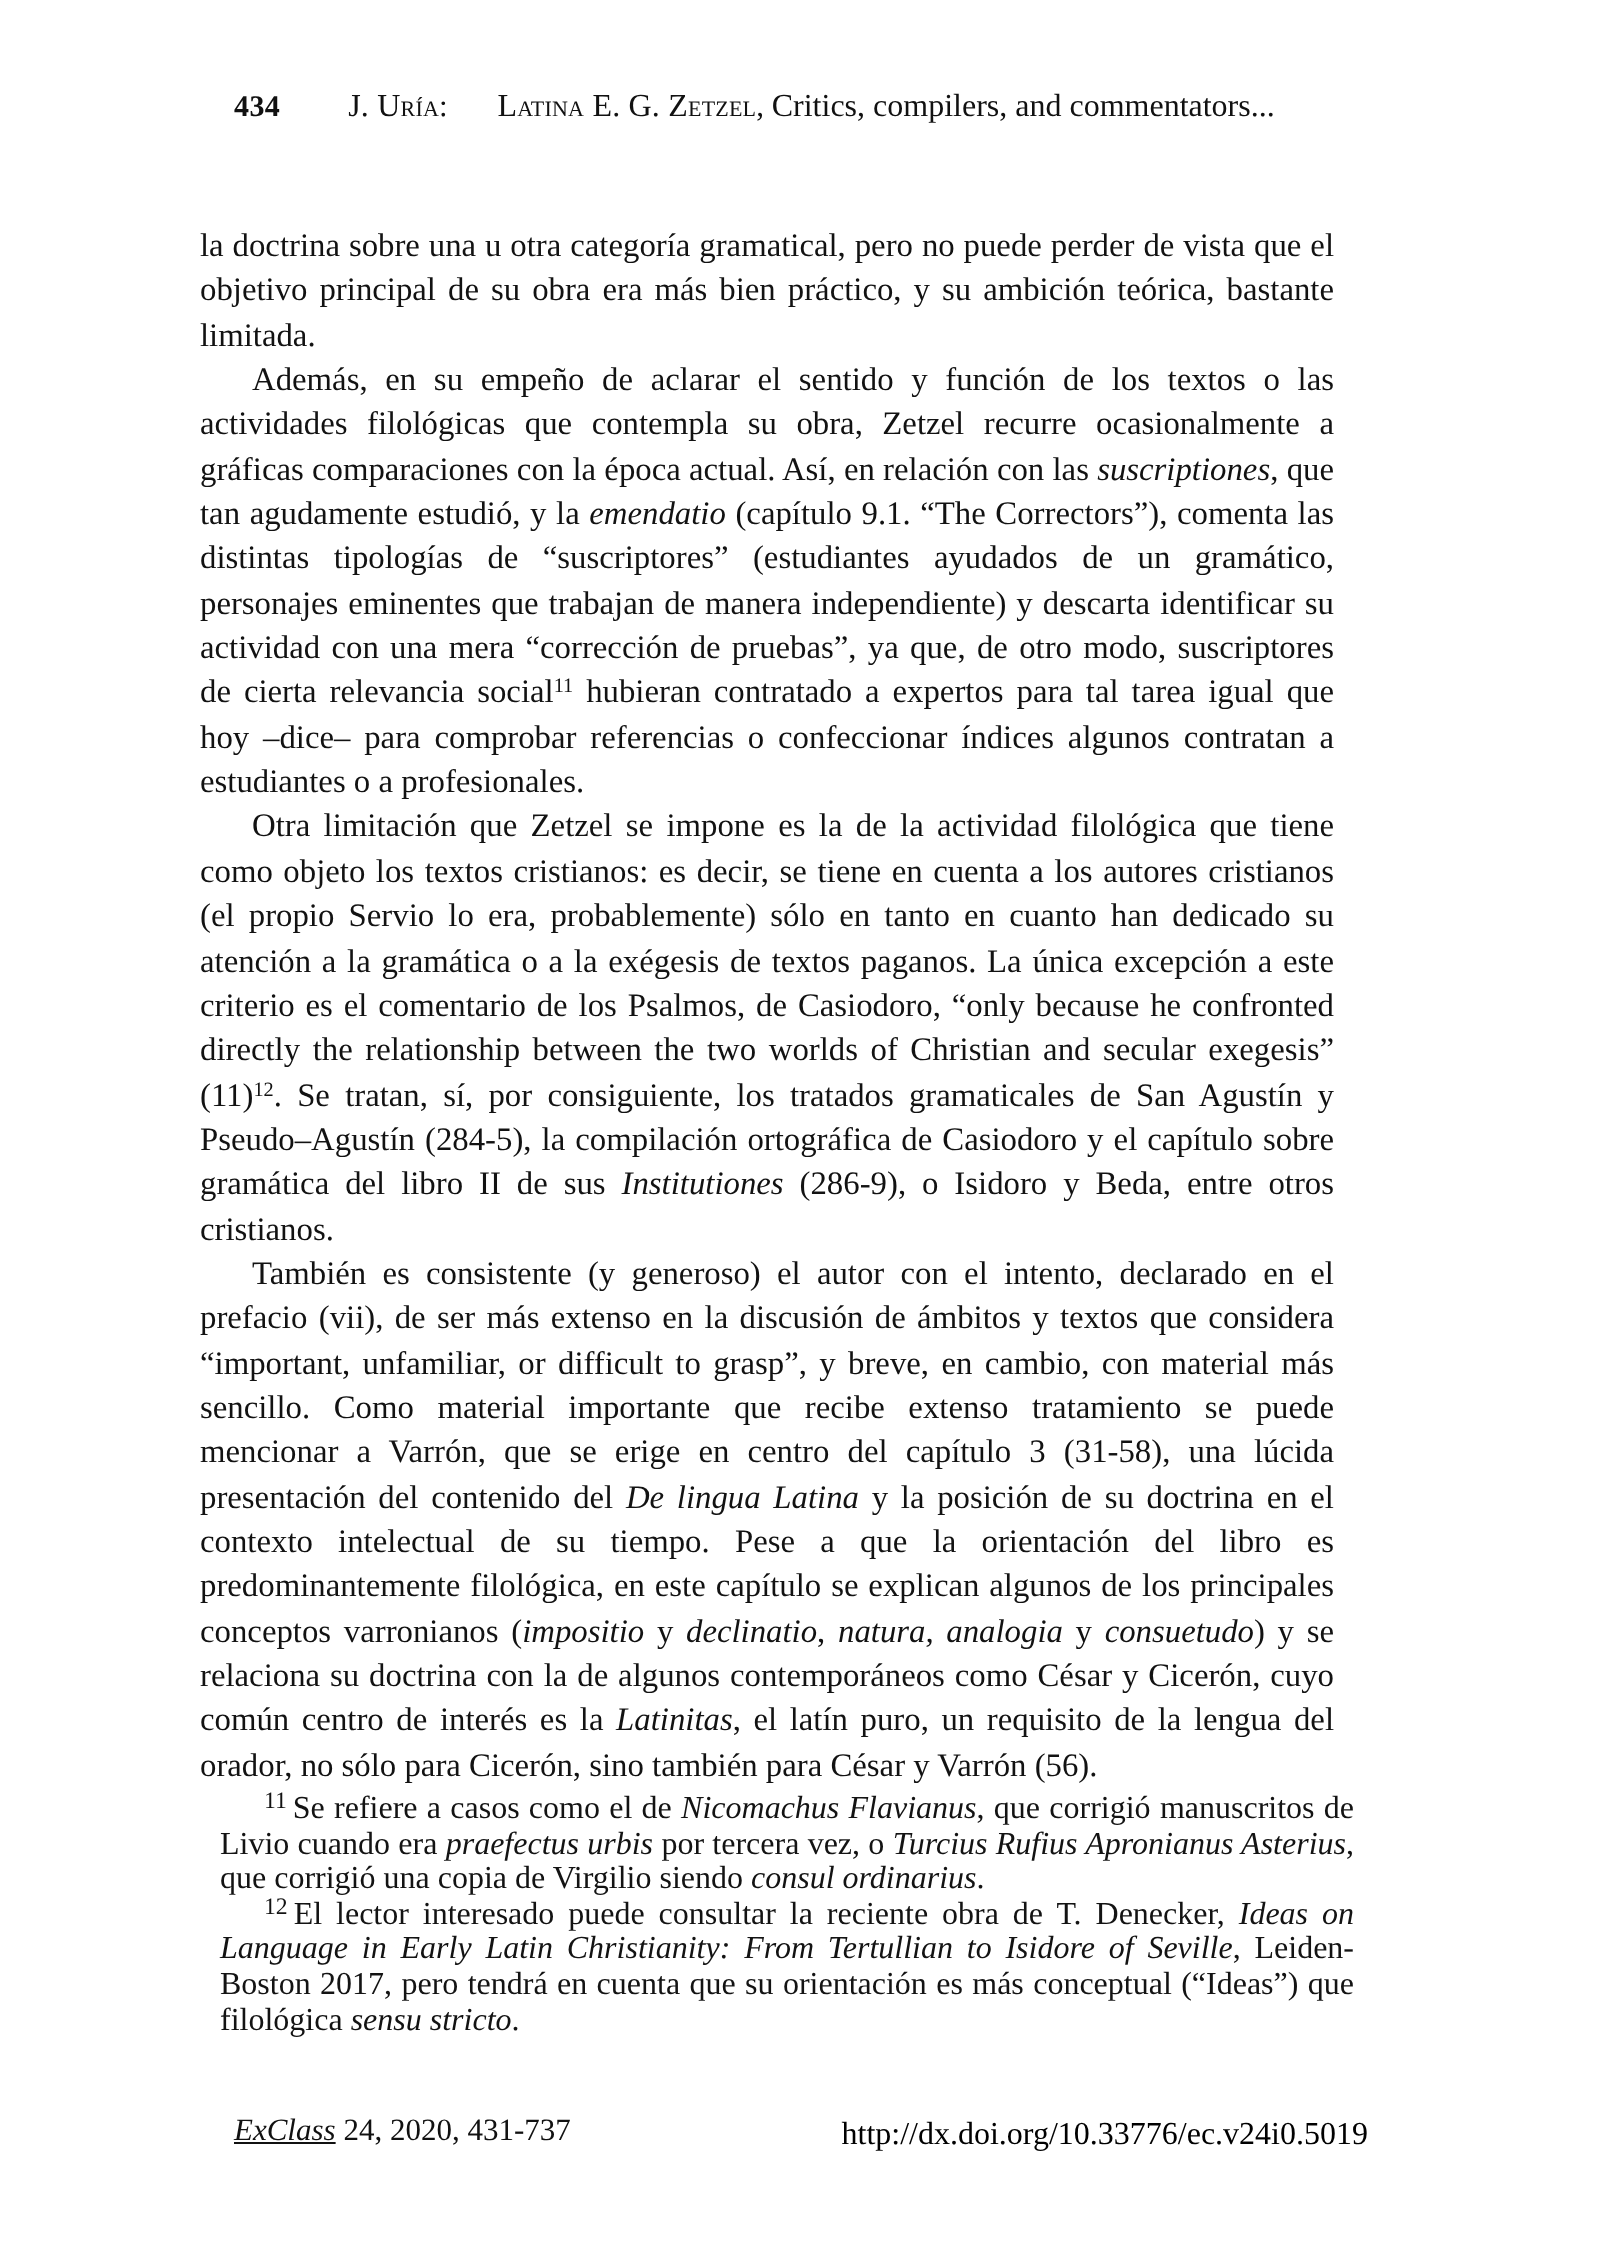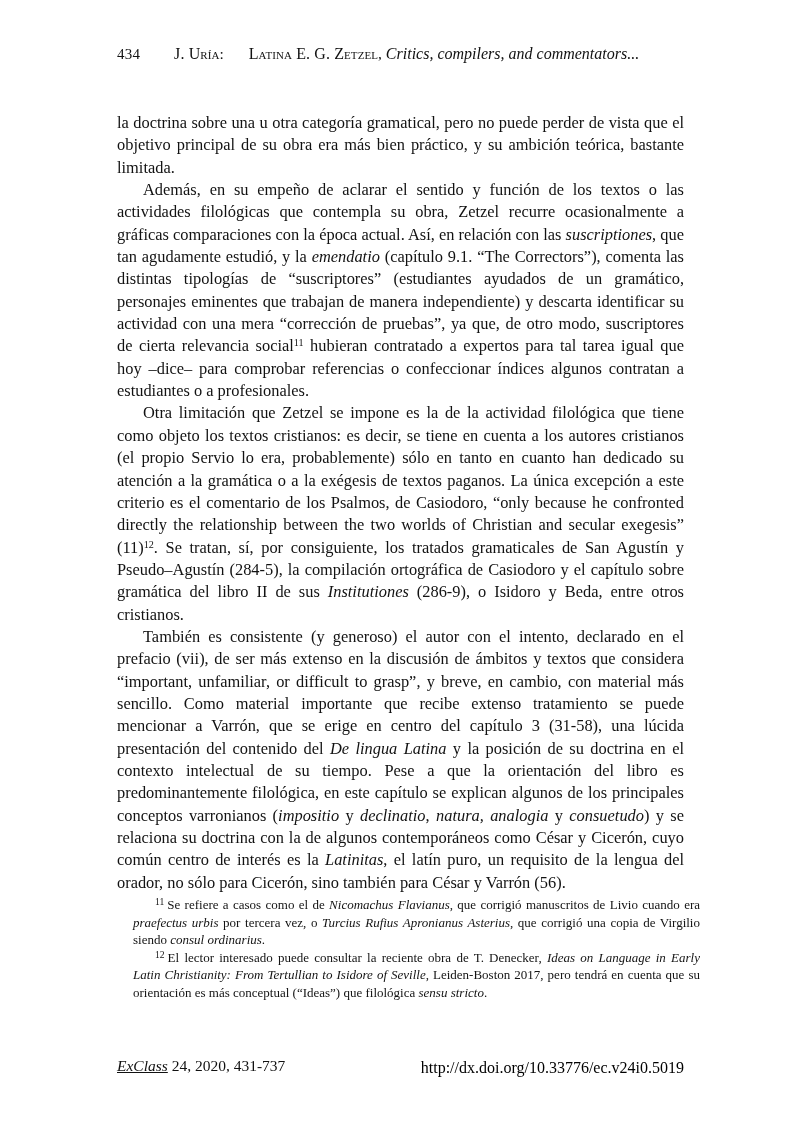--- a/index.html
+++ b/index.html
@@ -28,40 +28,39 @@
     position: absolute;
     left: 117px;
     top: 44px;
     width: 566px;
     font-size: 15.5px;
     line-height: 20px;
     white-space: nowrap;
     color: #111;
   }
   .rh-page-num {
-    font-weight: normal;
+    font-weight: bold;
     font-size: 15px;
     letter-spacing: 0.2px;
   }
   .rh-gap { display: inline-block; width: 13px; }
   .smallcaps {
     font-variant: small-caps;
     font-size: 16px;
     letter-spacing: 0.1px;
     margin-left: 21px;
   }
   .rh-title {
-    font-style: italic;
     font-size: 16px;
   }
 
   
   .body-text {
     position: absolute;
-    left: 117px;
+    left: 100px;
     top: 112px;
     width: 567px;
     font-size: 16.4px;
     line-height: 22.35px;
     text-align: justify;
     text-justify: inter-word;
     hyphens: manual;
     color: #121212;
   }
   .body-text p {
@@ -74,24 +73,24 @@
   .body-text i { font-style: italic; }
   sup {
     font-size: 0.62em;
     vertical-align: 0.48em;
     line-height: 0;
   }
 
   
   .footnotes {
     position: absolute;
-    left: 133px;
+    left: 110px;
     top: 896px;
     width: 567px;
-    font-size: 13px;
+    font-size: 16px;
     line-height: 17.6px;
     text-align: justify;
     color: #131313;
   }
   .footnotes p {
     margin: 0;
     text-indent: 22px;
   }
   .footnotes i { font-style: italic; }
   .fn-marker {

